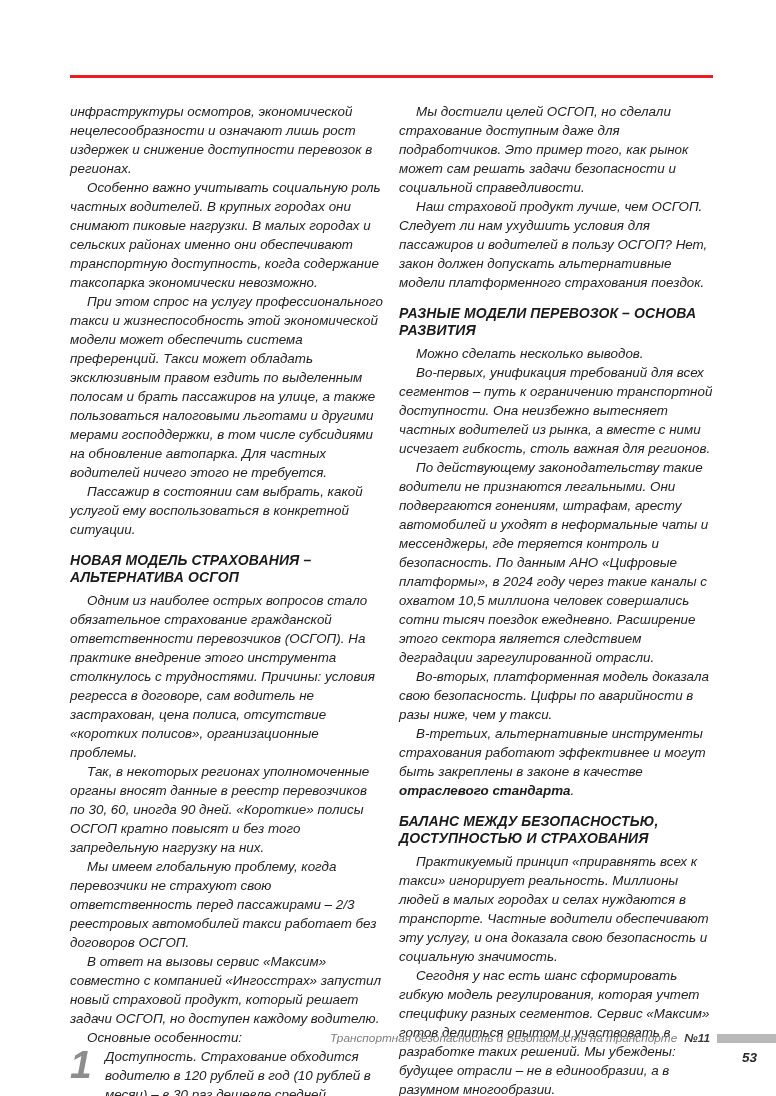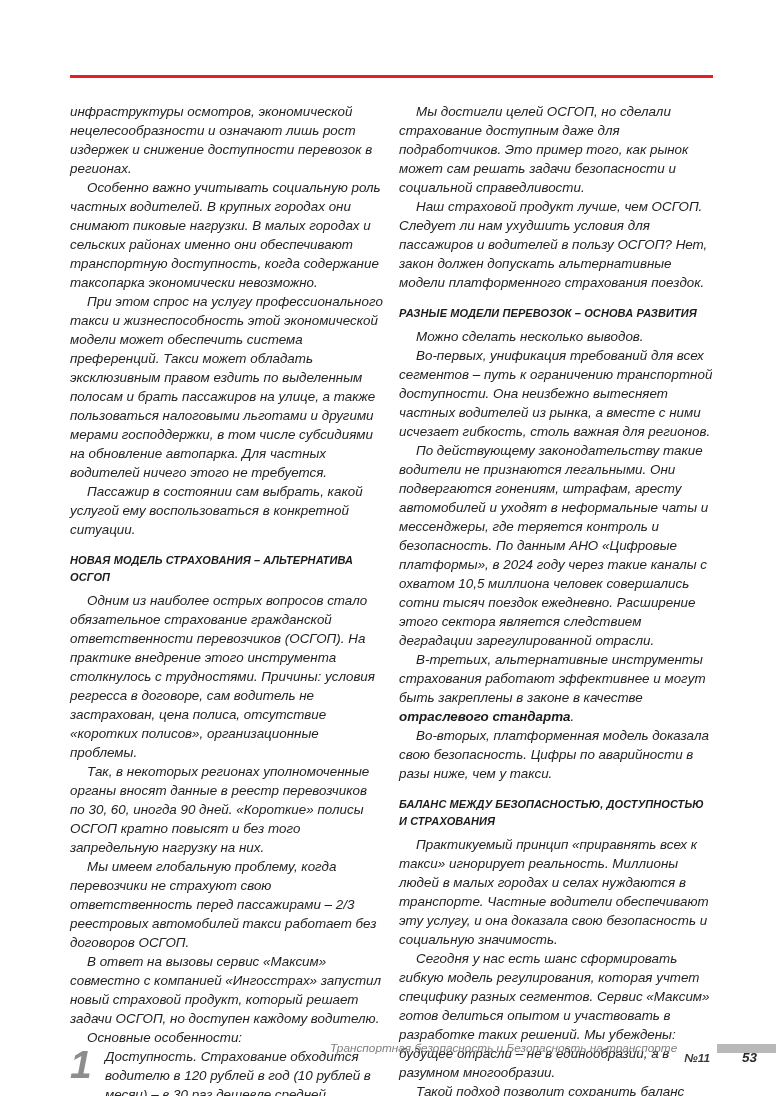--- a/index.html
+++ b/index.html
@@ -27,21 +27,21 @@
   .col.right{width:314px;}
   p.body{
     margin:0;
     font-size:13.4px;line-height:19px;
     color:#232323;
     text-align:left;
   }
   p.body.indent{text-indent:17px;}
   h3.section-heading{
     margin:13px 0 5px 0;
-    font-size:11px;line-height:17px;
+    font-size:14px;line-height:17px;
     font-weight:bold;color:#1b1b1b;
     letter-spacing:0.1px;
   }
   strong.em{font-weight:bold;color:#1b1b1b;}
   .features{list-style:none;margin:0;padding:0;}
   .feature{display:flex;gap:7px;align-items:flex-start;margin:0;}
   .feature .num{
     flex:none;width:28px;
     font-size:39px;line-height:36px;
     font-weight:bold;color:#8d8d8d;
@@ -53,21 +53,21 @@
   .last-para{position:relative;}
   .footer-row{
     position:absolute;left:0;top:1031px;width:776px;
     display:flex;align-items:center;justify-content:flex-end;text-align:center;
   }
   .journal-title{
     font-size:11.8px;color:#7e7e7e;line-height:14px;
   }
   .issue-number{
     font-size:11.8px;color:#3a3a3a;font-weight:bold;
-    margin-left:7px;line-height:14px;margin-top:20px;
+    margin-left:7px;line-height:14px;
   }
   .footer-bar{
     width:59px;height:9px;background:#b9b9b9;margin-left:7px;
   }
   .page-number{
     position:absolute;left:0;top:1050px;width:713px;
     text-align:right;
     font-size:13.5px;font-weight:bold;color:#2b2b2b;padding-left:44px;
   }
 </style>
@@ -105,23 +105,23 @@
 
     <div class="col right">
       <p class="body indent">Мы достигли целей ОСГОП, но сделали страхование доступным даже для подработчиков. Это пример того, как рынок может сам решать задачи безопасности и социальной справедливости.</p>
       <p class="body indent">Наш страховой продукт лучше, чем ОСГОП. Следует ли нам ухудшить условия для пассажиров и водителей в пользу ОСГОП? Нет, закон должен допускать альтернативные модели платформенного страхования поездок.</p>
 
       <h3 class="section-heading">РАЗНЫЕ МОДЕЛИ ПЕРЕВОЗОК – ОСНОВА РАЗВИТИЯ</h3>
 
       <p class="body indent">Можно сделать несколько выводов.</p>
       <p class="body indent">Во-первых, унификация требований для всех сегментов – путь к ограничению транспортной доступности. Она неизбежно вытесняет частных водителей из рынка, а вместе с ними исчезает гибкость, столь важная для регионов.</p>
       <p class="body indent">По действующему законодательству такие водители не признаются легальными. Они подвергаются гонениям, штрафам, аресту автомобилей и уходят в неформальные чаты и мессенджеры, где теряется контроль и безопасность. По данным АНО «Цифровые платформы», в 2024 году через такие каналы с охватом 10,5 миллиона человек совершались сотни тысяч поездок ежедневно. Расширение этого сектора является следствием деградации зарегулированной отрасли.</p>
+      <p class="body indent">Во-вторых, платформенная модель доказала свою безопасность. Цифры по аварийности в разы ниже, чем у такси.</p>
+
       <p class="body indent"><span>В-третьих, альтернативные инструменты страхования работают эффективнее и могут быть закреплены в законе в качестве </span><strong class="em">отраслевого стандарта</strong><span>.</span></p>
-
-      <p class="body indent">Во-вторых, платформенная модель доказала свою безопасность. Цифры по аварийности в разы ниже, чем у такси.</p>
 
       <h3 class="section-heading">БАЛАНС МЕЖДУ БЕЗОПАСНОСТЬЮ, ДОСТУПНОСТЬЮ И СТРАХОВАНИЯ</h3>
 
       <p class="body indent">Практикуемый принцип «приравнять всех к такси» игнорирует реальность. Миллионы людей в малых городах и селах нуждаются в транспорте. Частные водители обеспечивают эту услугу, и она доказала свою безопасность и социальную значимость.</p>
       <p class="body indent">Сегодня у нас есть шанс сформировать гибкую модель регулирования, которая учтет специфику разных сегментов. Сервис «Максим» готов делиться опытом и участвовать в разработке таких решений. Мы убеждены: будущее отрасли – не в единообразии, а в разумном многообразии.</p>
 
       <p class="body indent last-para"><span>Такой подход позволит сохранить баланс между безопасностью, доступностью и экономикой, а также задействовать ресурсы платформ и граждан без чрезмерной нагрузки на бюджет и инфраструктуру.</span></p>
     </div>
 
   </div>

